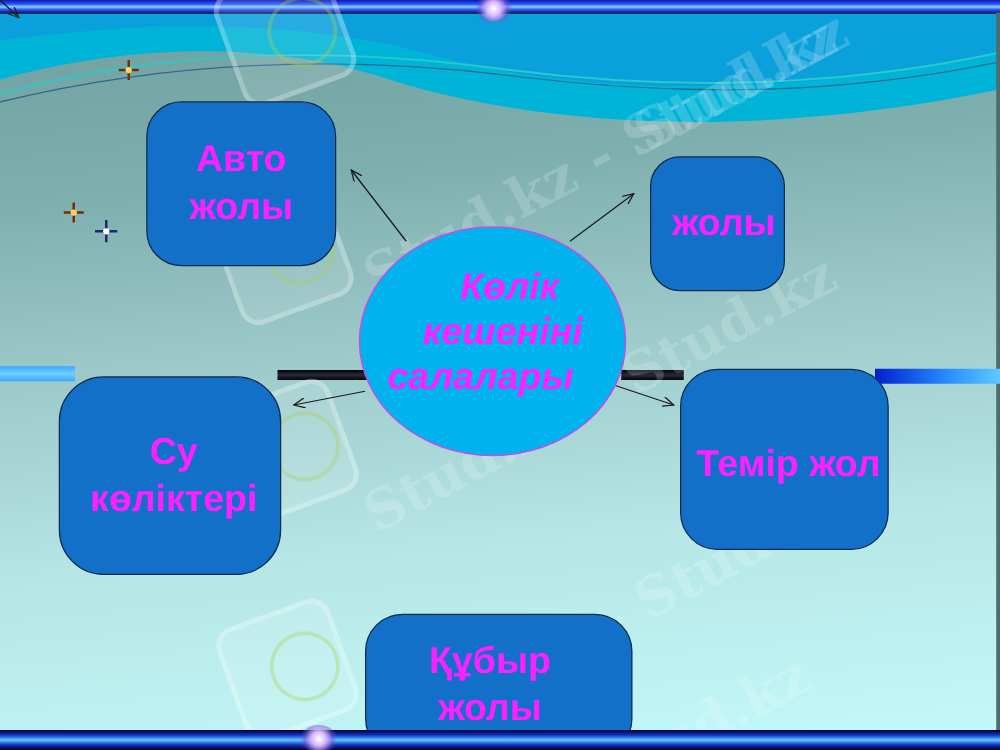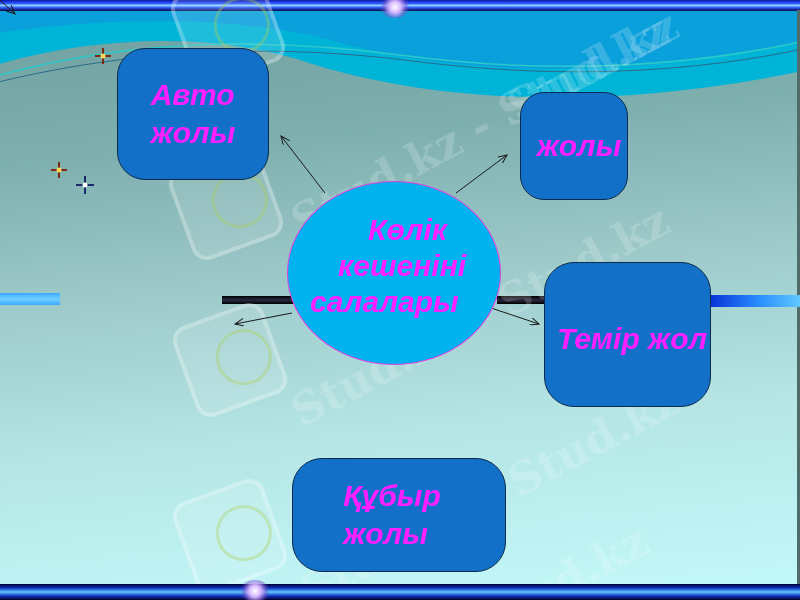--- a/index.html
+++ b/index.html
@@ -13,22 +13,22 @@
     background: linear-gradient(to bottom, #000030 0%, #1030c0 25%, #60c8ff 50%, #1030c0 75%, #000020 100%); }
   .bar-bottom .flare, .bar-top .flare { position:absolute; width:30px; height:22px; top:-4px; border-radius:50%;
     background: radial-gradient(circle, #ffffff 0%, #d8b8ff 30%, rgba(120,80,200,0.5) 60%, rgba(0,0,0,0) 80%); }
   .right-edge { position:absolute; right:0; top:10px; width:3px; height:575px; background:#4f6b6b; }
   .mid-bar-left { position:absolute; left:0; top:293px; width:60px; height:12px;
     background: linear-gradient(to bottom, #3aa8ff, #6fd0ff 50%, #3aa8ff); }
   .mid-bar-dark { position:absolute; height:8px; top:296px; background:linear-gradient(to bottom,#000, #2a2a40, #000); }
   .mid-bar-right { position:absolute; left:700px; top:295px; width:100px; height:12px;
     background: linear-gradient(to right, #0020d0, #2a90ff 60%, #60c8ff); }
   .node { position:absolute; background:#1270c8; border:1.5px solid #0d2a4a; border-radius:28px;
-    color:#ff1fff; font-weight:bold; font-style:italic; text-align:left; display:flex; align-items:center; justify-content:center;
-    font-size:30px; line-height:38px; }
+    color:#ff1fff; font-weight:bold; text-align:center; display:flex; align-items:center; justify-content:center;
+    font-size:30px; line-height:38px;margin-top:33px; }
   .node span { display:block; }
   .center { position:absolute; left:287px; top:181px; width:212px; height:182px; border-radius:50%;
     background:#00b2ee; border:1.5px solid #e040e0; color:#ff1fff; font-weight:bold; font-style:italic;
     font-size:30px; line-height:36px; text-align:center; }
   .center .lines { position:absolute; left:30px; top:30px; width:180px; }
   .watermark { position:absolute; color:rgba(255,255,255,0.18); font-family:"DejaVu Serif", serif; font-weight:bold;
     font-size:44px; transform:rotate(-28deg); white-space:nowrap; pointer-events:none; }
   .logo-wm { position:absolute; width:88px; height:88px; border:4px solid rgba(255,255,255,0.25); border-radius:16px;
     transform:rotate(-20deg); background:rgba(255,255,255,0.12); pointer-events:none; }
   .logo-wm .ring { position:absolute; left:30px; top:18px; width:50px; height:50px; border-radius:50%;
@@ -110,20 +110,26 @@
       <span>жолы</span>
     </div>
   </div>
 
   <div class="node" style="left:520px; top:92px; width:106px; height:106px; border-radius:24px;">
     <div style="margin-left:10px;">
       <span>жолы</span>
     </div>
   </div>
 
+  <div class="node" style="left:47px; top:268px; width:176px; height:157px; border-radius:36px;">
+    <div style="margin-left:6px; white-space:nowrap;">
+      <span>Су</span>
+      <span>көліктері</span>
+    </div>
+  </div>
 
   <div class="node" style="left:544px; top:262px; width:165px; height:143px; border-radius:30px; justify-content:flex-start;">
     <div style="margin-left:12px; white-space:nowrap; margin-top:8px;">
       <span>Темір жол</span>
     </div>
   </div>
 
   <div class="node" style="left:292px; top:458px; width:188px; height:112px; border-radius:30px;padding-left:24px;">
     <div style="margin-right:38px;">
       <span>Құбыр</span>

